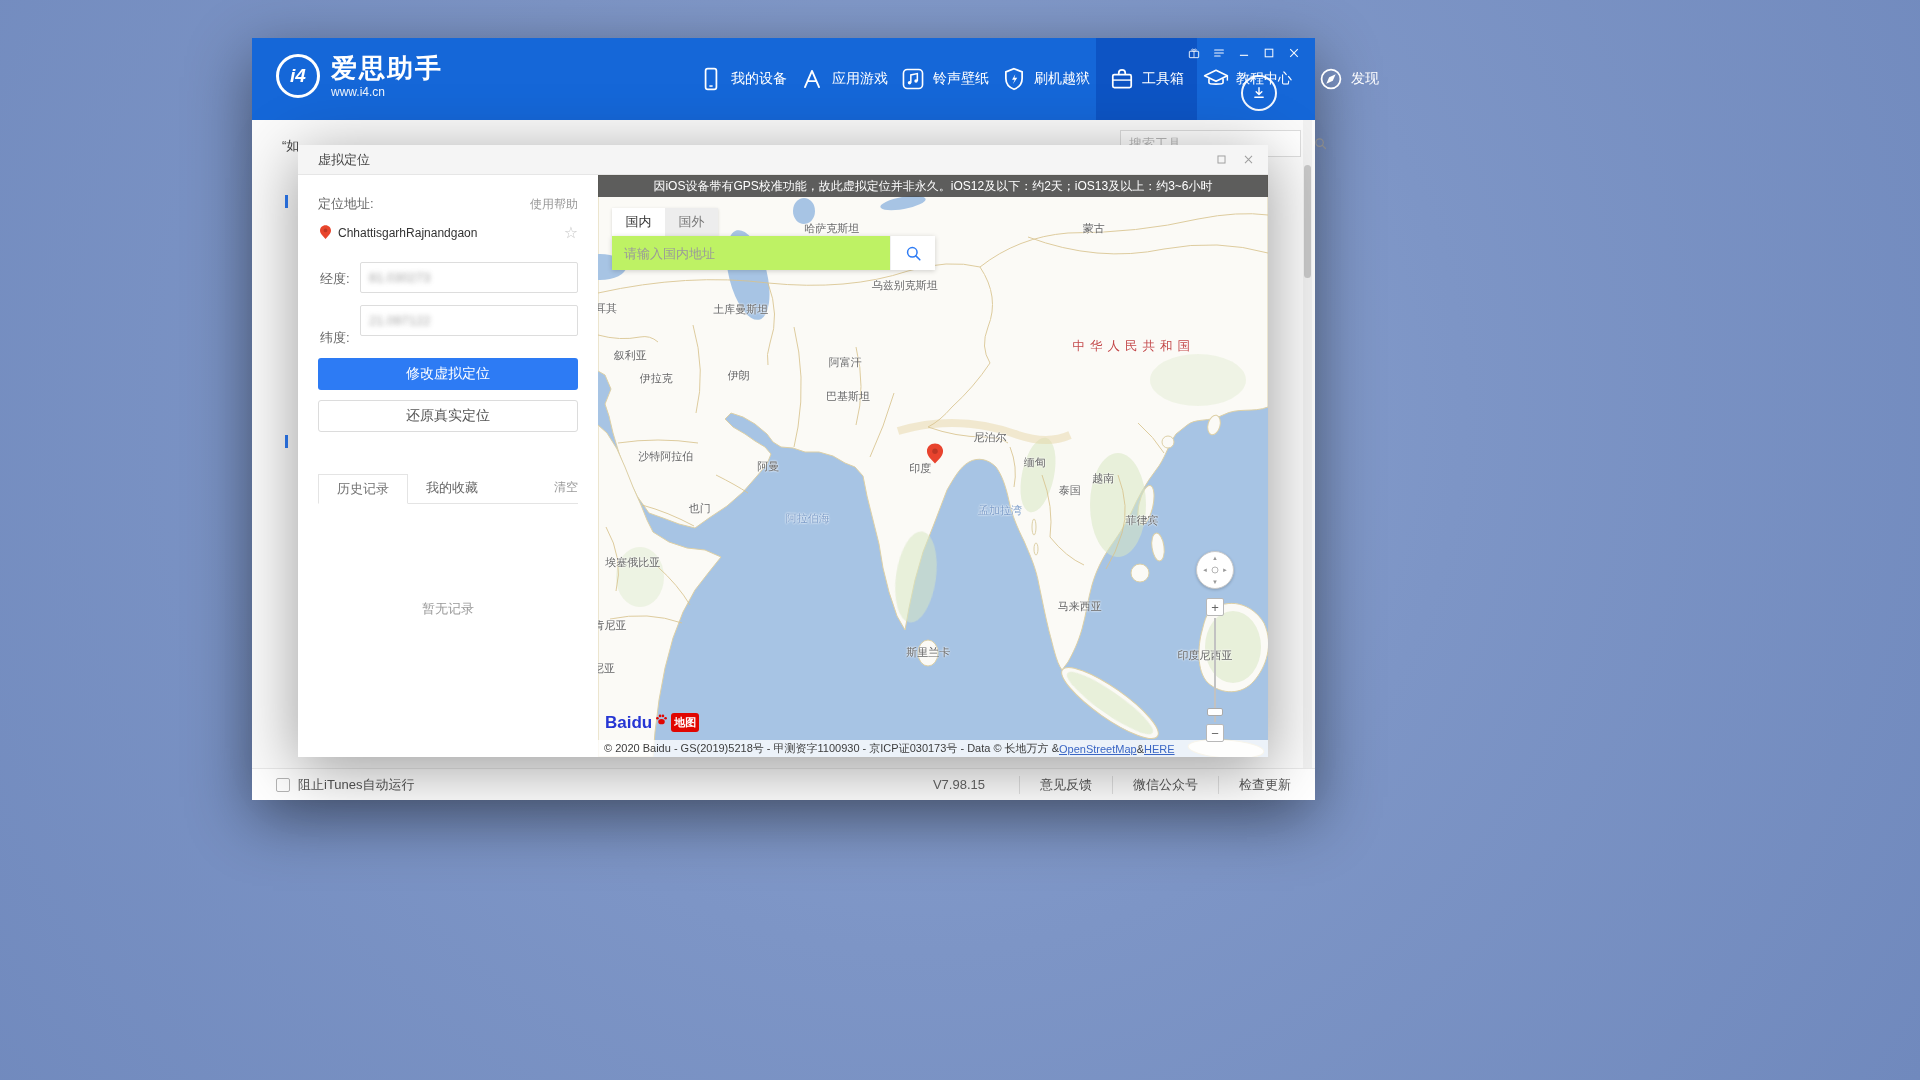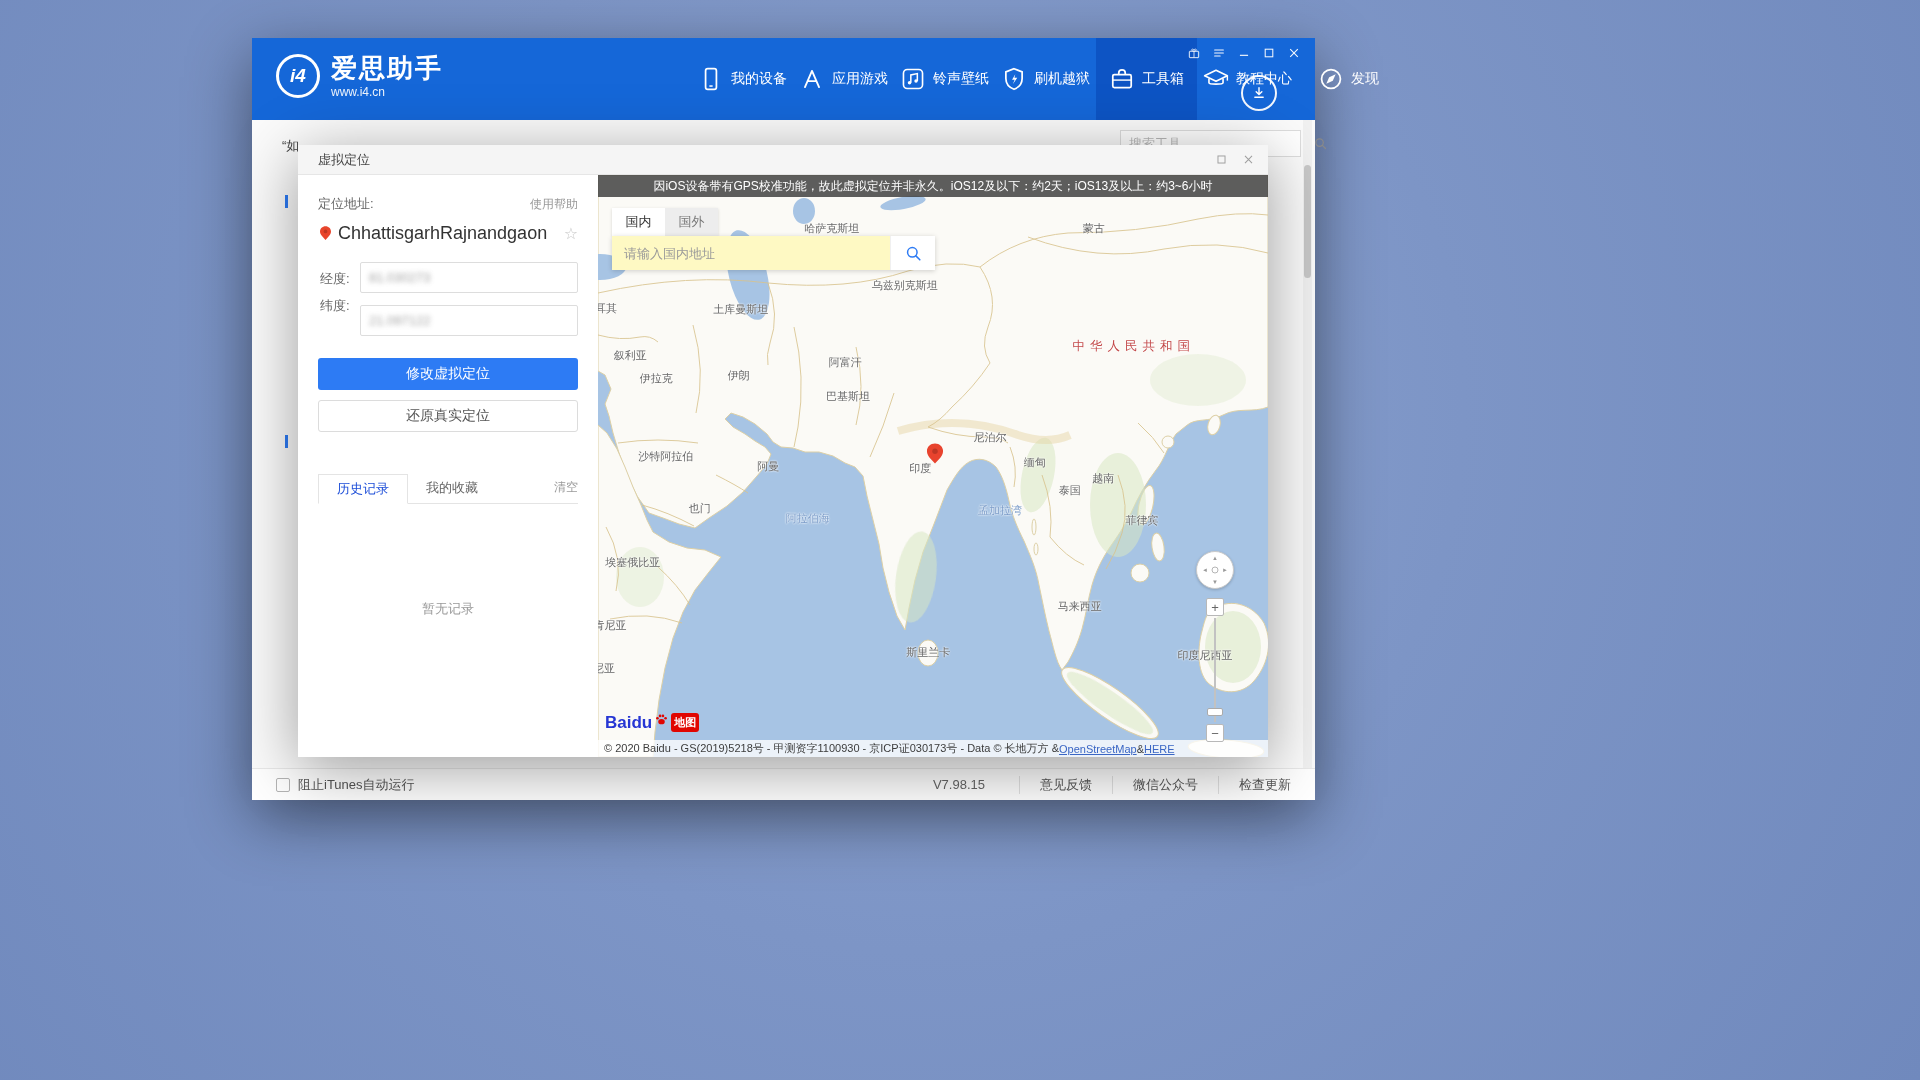--- a/index.html
+++ b/index.html
@@ -67,50 +67,50 @@
   .dlg-controls .tb-icon svg { width:13px; height:13px; }
   .dlg-body { flex:1; display:flex; min-height:0; }
 
   
   .panel { width:300px; flex:none; position:relative; background:#fff; }
   .row-addr-label { position:absolute; left:20px; right:20px; top:20px; display:flex; justify-content:space-between; align-items:center; }
   .lbl { font-size:13px; color:#666; }
   .help-link { font-size:12px; color:#999; cursor:pointer; }
   .row-addr-value { position:absolute; left:20px; right:20px; top:48px; display:flex; align-items:center; }
   .pin-sm { width:15px; height:18px; color:#e8452c; flex:none; }
-  .addr-text { font-size:18px; color:#333; margin-left:5px; flex:1; overflow:hidden; white-space:nowrap; }
+  .addr-text { font-size:12px; color:#333; margin-left:5px; flex:1; overflow:hidden; white-space:nowrap; }
   .star { font-size:16px; color:#c9c9c9; cursor:pointer; flex:none; }
   .coord-label { position:absolute; left:22px; font-size:13px; color:#666; }
-  .coord-label.lng { top:95px; } .coord-label.lat { top:122px; }
+  .coord-label.lng { top:95px; } .coord-label.lat { top:154px; }
   .coord-box { position:absolute; left:62px; width:218px; height:31px; border:1px solid #ddd; border-radius:2px; background:#fff; }
   .coord-box.lng { top:87px; } .coord-box.lat { top:130px; }
   .coord-box input { width:100%; height:100%; border:0; outline:0; background:transparent; font-size:13px; color:#8a8a8a;
     padding:0 8px; filter:blur(2.6px); opacity:.8; font-family:inherit; }
   .btn { position:absolute; left:20px; width:260px; height:32px; border-radius:3px; font-size:14px;
     display:flex; align-items:center; justify-content:center; cursor:pointer; }
   .btn-modify { top:183px; background:#2d7bf4; color:#fff; }
   .btn-restore { top:225px; background:#fff; border:1px solid #dcdcdc; color:#555; }
   .tabs-row { position:absolute; left:20px; right:20px; top:299px; height:30px; display:flex; align-items:flex-end;
     border-bottom:1px solid #e4e4e4; }
   .h-tab { height:30px; padding:0 18px; display:flex; align-items:center; font-size:13px; color:#666; cursor:pointer; }
-  .h-tab.active { border:1px solid #e4e4e4; border-bottom:1px solid #fff; margin-bottom:-1px; background:#fff; color:#1d4ed8; }
+  .h-tab.active { border:1px solid #e4e4e4; border-bottom:1px solid #fff; margin-bottom:-1px; background:#fff; color:#737373; }
   .clear-link { margin-left:auto; font-size:12px; color:#9a9a9a; cursor:pointer; padding-bottom:7px; }
   .empty-text { position:absolute; left:0; right:0; top:425px; text-align:center; font-size:13px; color:#999; }
 
   
   .map { flex:1; position:relative; overflow:hidden; background:#a7c4e4; cursor:grab; }
   .geo { position:absolute; inset:0; width:100%; height:100%; }
   .map-notice { position:absolute; left:0; right:0; top:0; height:22px; background:rgba(62,62,62,.84); color:#fff;
     font-size:12px; display:flex; align-items:center; justify-content:center; z-index:5; white-space:nowrap; }
   .region-tabs { position:absolute; left:14px; top:33px; display:flex; z-index:5; box-shadow:0 1px 3px rgba(0,0,0,.15); }
   .r-tab { width:53px; height:28px; display:flex; align-items:center; justify-content:center; font-size:13px;
     background:#ededed; color:#777; cursor:pointer; }
   .r-tab.active { background:#fff; color:#333; }
   .map-search { position:absolute; left:14px; top:61px; display:flex; z-index:5; box-shadow:0 1px 5px rgba(0,0,0,.18); }
-  .map-search input { width:278px; height:34px; border:0; outline:0; background:#fef9c3; padding:0 12px; font-size:13px;
+  .map-search input { width:278px; height:34px; border:0; outline:0; background:#bef264; padding:0 12px; font-size:13px;
     color:#555; font-family:inherit; }
   .map-search input::placeholder { color:#9a9a9a; }
   .map-search-btn { width:45px; height:34px; background:#fff; border-left:1px solid #f0f0f0; display:flex;
     align-items:center; justify-content:center; color:#2d7bf4; cursor:pointer; }
   .map-search-btn svg { width:19px; height:19px; }
 
   .map-label { position:absolute; transform:translate(-50%,-50%); font-size:11px; color:#666; white-space:nowrap;
     z-index:2; text-shadow:0 0 2px #fff, 0 0 2px #fff; }
   .map-label.water { color:#7b9cc9; }
   .map-label.nation { color:#c34a4a; font-size:12.5px; letter-spacing:5px; }

